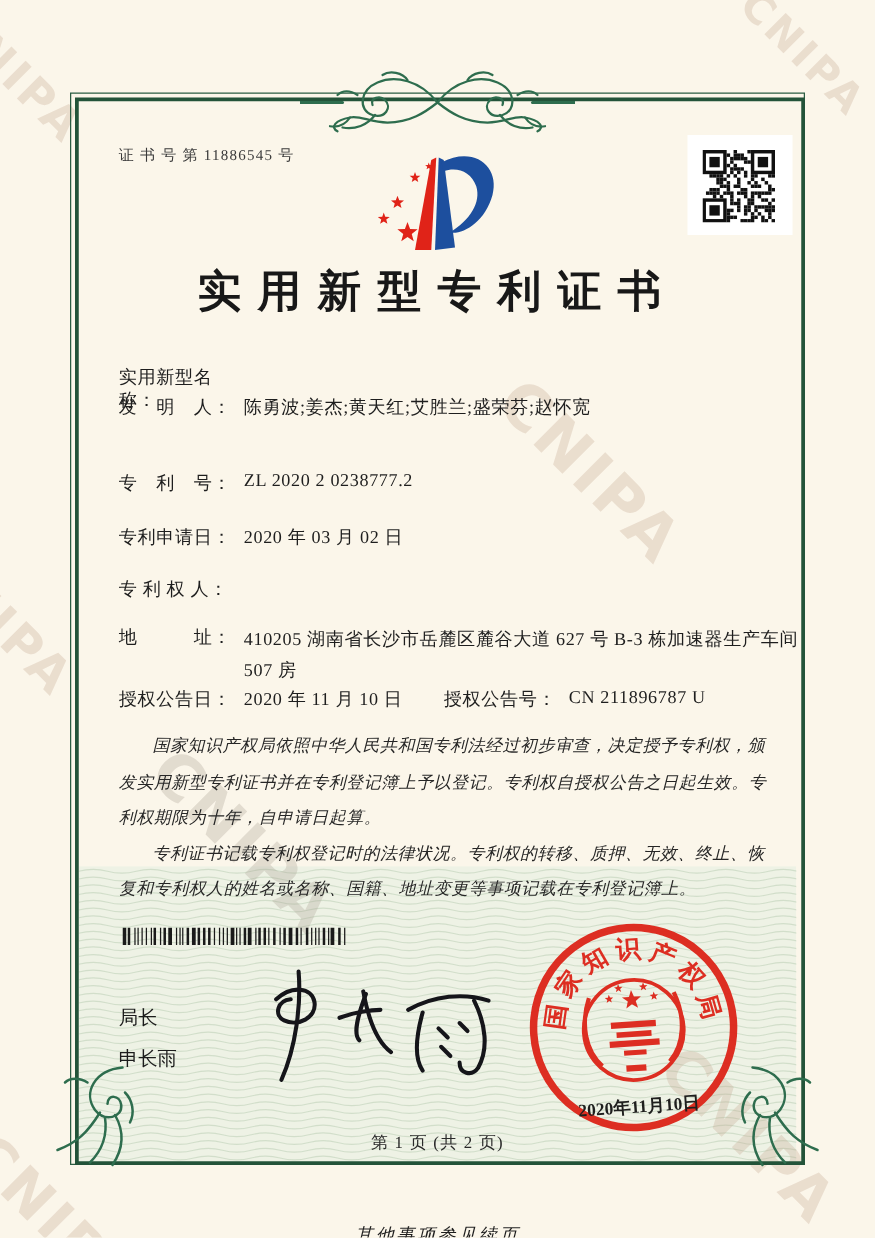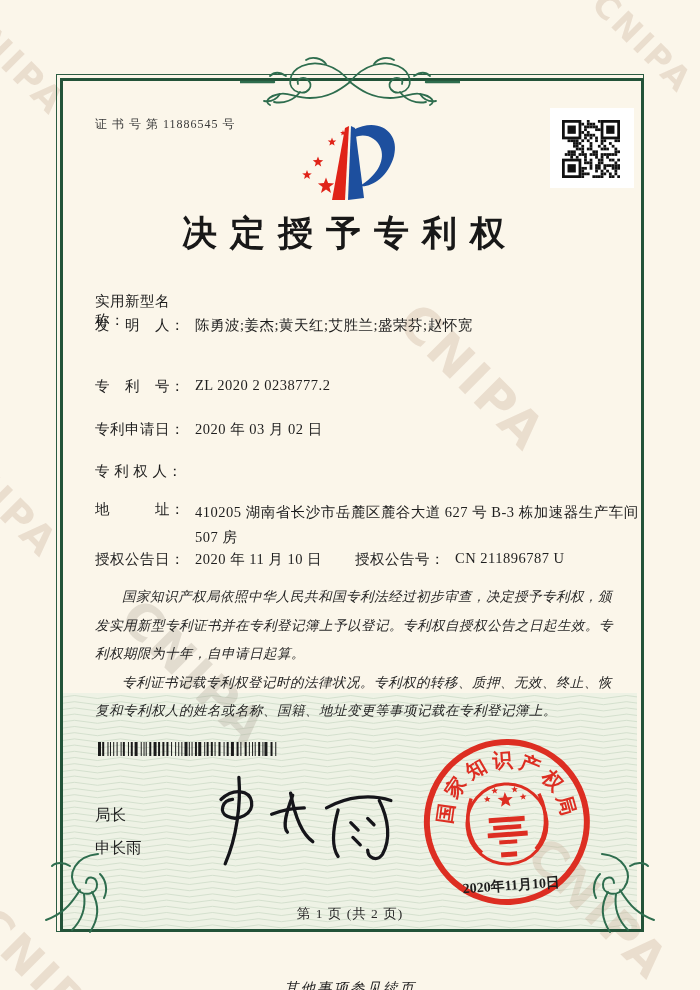--- a/index.html
+++ b/index.html
@@ -293,21 +293,21 @@
     <rect x="2.761904761904762" y="2.761904761904762" width="13.80952380952381" height="13.80952380952381" fill="#fff"></rect>
     <rect x="5.523809523809524" y="5.523809523809524" width="8.285714285714285" height="8.285714285714285" fill="#111"></rect>
     <rect x="38.666666666666664" y="0" width="19.333333333333332" height="19.333333333333332" fill="#111"></rect>
     <rect x="41.42857142857143" y="2.761904761904762" width="13.80952380952381" height="13.80952380952381" fill="#fff"></rect>
     <rect x="44.19047619047619" y="5.523809523809524" width="8.285714285714285" height="8.285714285714285" fill="#111"></rect>
     <rect x="0" y="38.666666666666664" width="19.333333333333332" height="19.333333333333332" fill="#111"></rect>
     <rect x="2.761904761904762" y="41.42857142857143" width="13.80952380952381" height="13.80952380952381" fill="#fff"></rect>
     <rect x="5.523809523809524" y="44.19047619047619" width="8.285714285714285" height="8.285714285714285" fill="#111"></rect>
   </svg>
 
-<div class="abs title">决定授予专利权</div>
+<div class="abs title">实用新型专利证书</div>
 
 <div class="frow" style="top:292px;">
   <span class="flabel">实用新型名称：</span>
 </div>
 <div class="frow" style="top:316px;">
   <span class="flabel">发　明　人：</span>
   <span class="fvalue">陈勇波;姜杰;黄天红;艾胜兰;盛荣芬;赵怀宽</span>
 </div>
 <div class="frow" style="top:377px;">
   <span class="flabel">专　利　号：</span>

